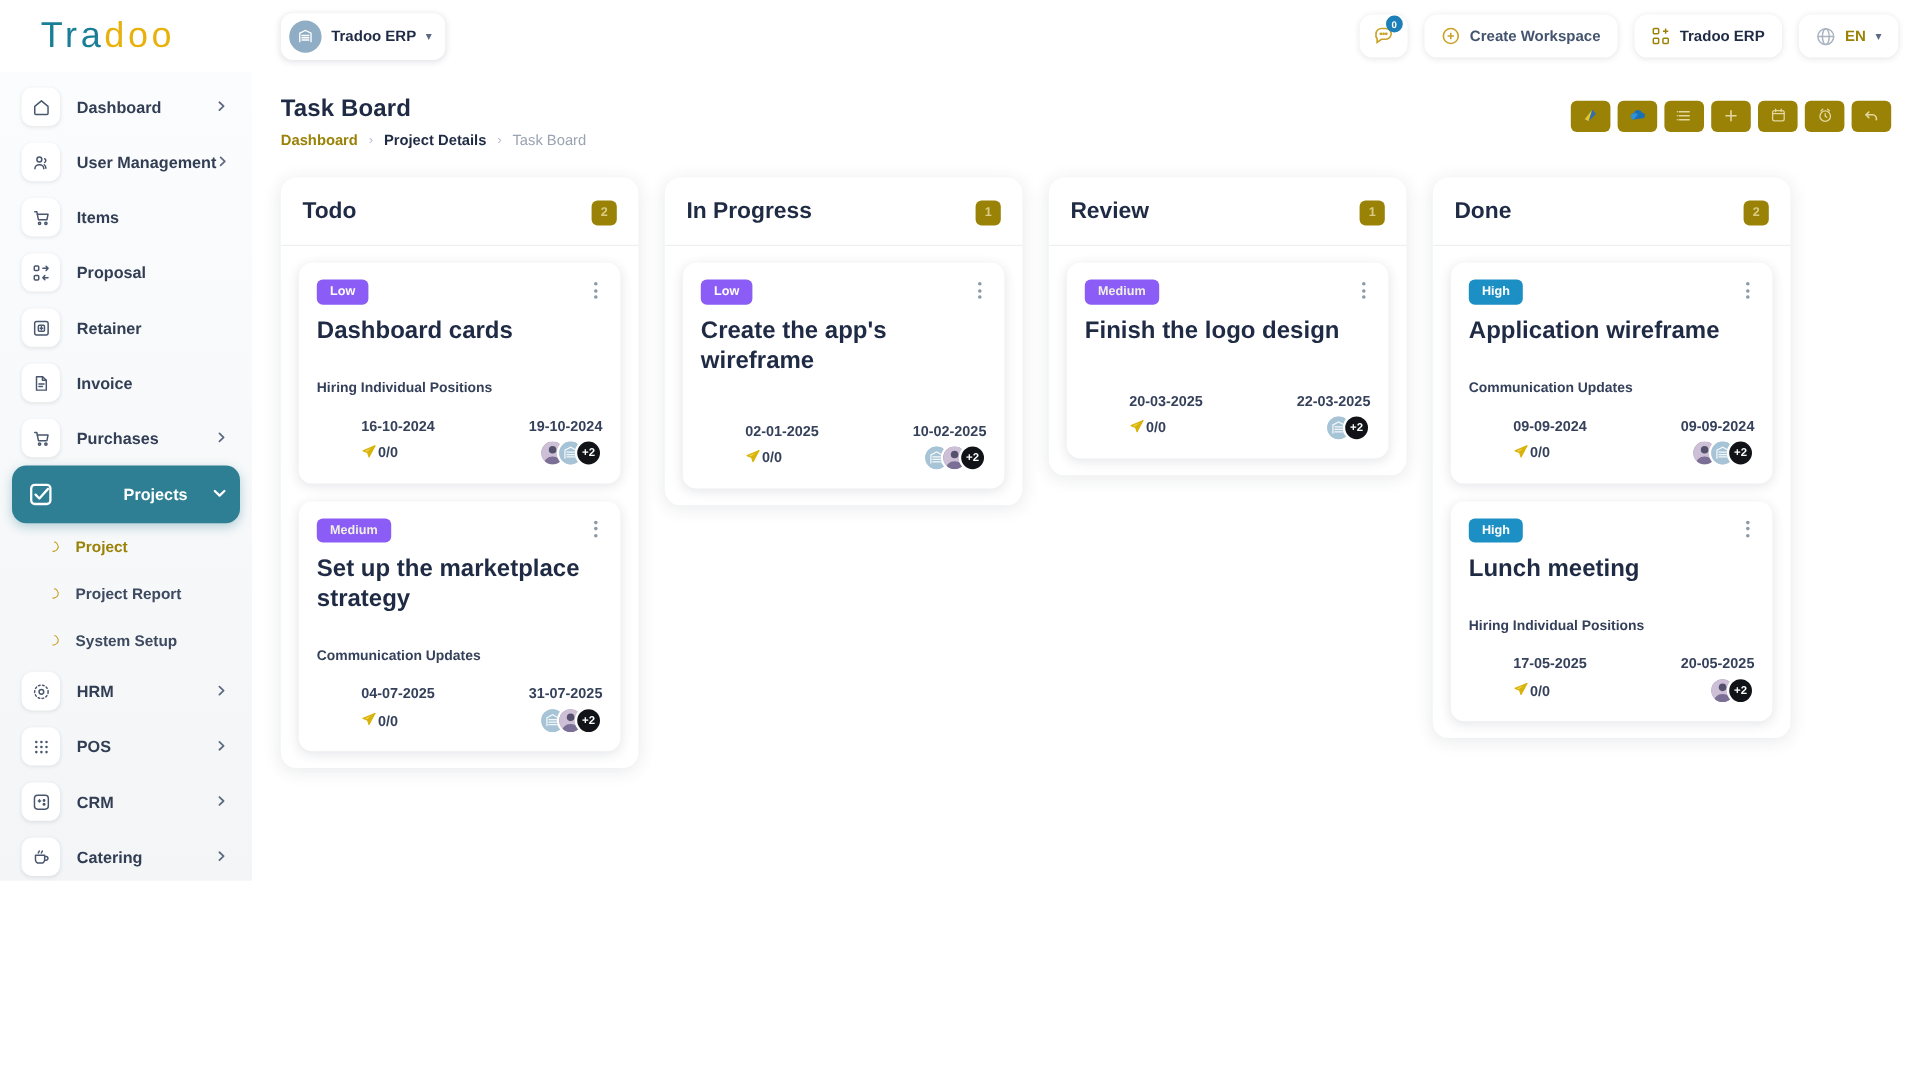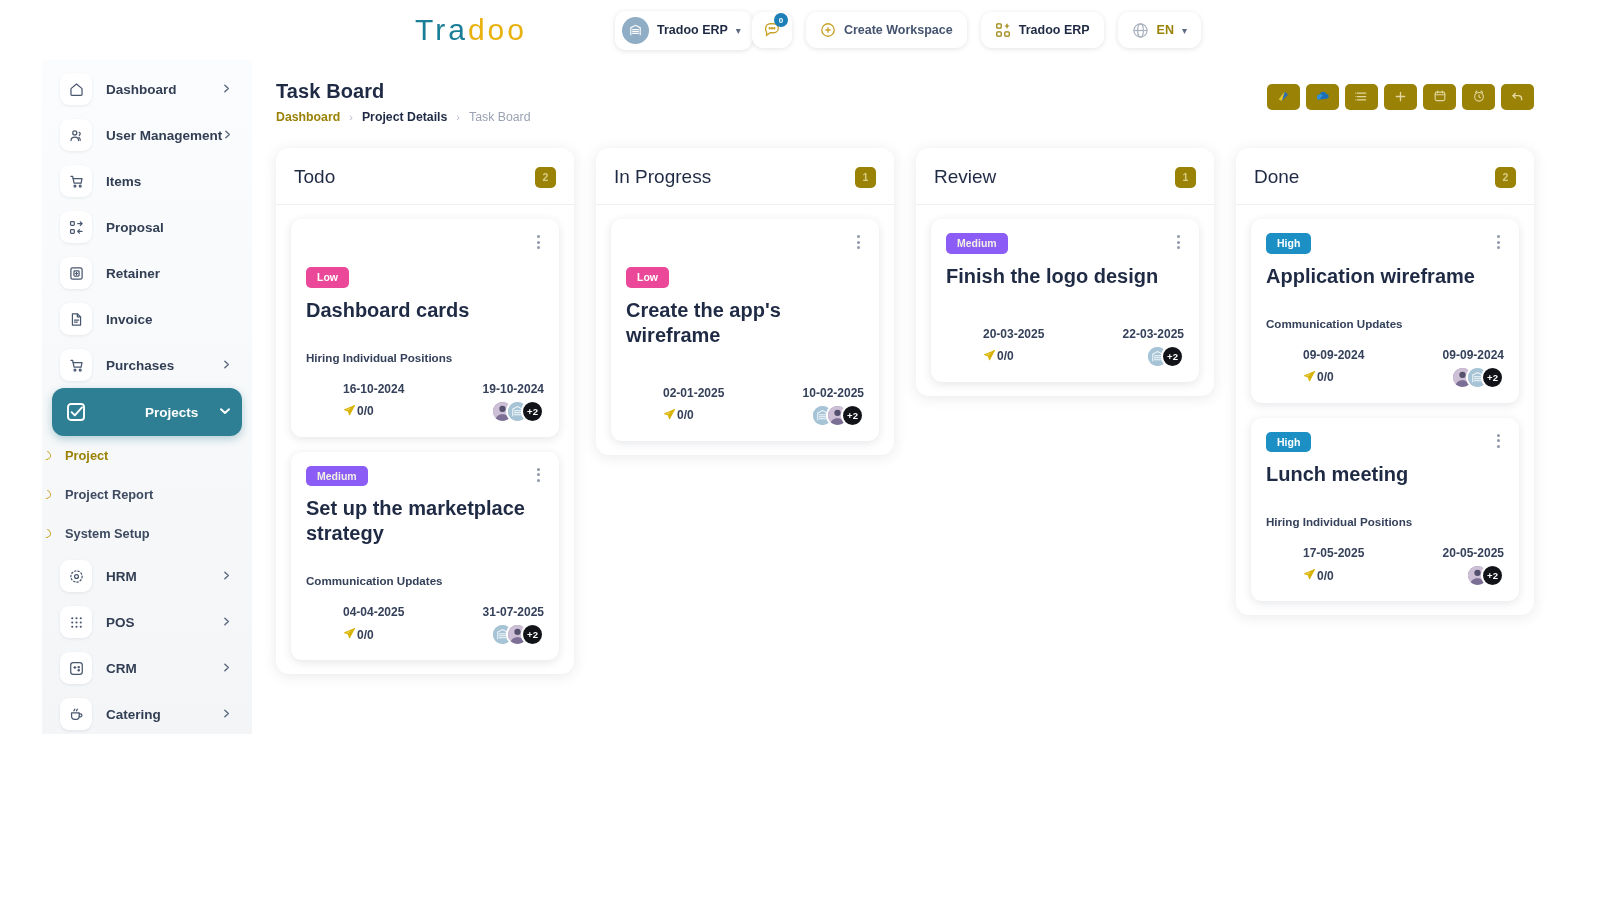--- a/index.html
+++ b/index.html
@@ -2,21 +2,21 @@
 <html><head>
 <meta charset="utf-8">
 <style>
   * { box-sizing: border-box; margin: 0; padding: 0; }
   html, body {
     width: 1600px; height: 898px;
     font-family: "Liberation Sans", sans-serif;
     background: #ffffff;
     overflow: hidden;
   }
-  .app { position: relative; width: 1600px; height: 734px; display: flex; flex-direction: column; align-items: center; }
+  .app { position: relative; width: 1600px; height: 734px; display: flex; flex-direction: column; }
 
   
   .topbar {
     height: 60px; flex: 0 0 60px;
     display: flex; align-items: center;
     background: #ffffff;
     padding: 0 18px 0 0;
     position: relative; z-index: 20;
   }
   .logo-zone { width: 210px; flex: 0 0 210px; display: flex; align-items: center; padding-left: 34px; }
@@ -88,21 +88,21 @@
     background: #2e7f93;
     box-shadow: 0 3px 9px rgba(46,127,147,.35);
     height: 48px;
   }
   .nav-item.active .nav-ico { background: transparent; box-shadow: none; color: #ffffff; }
   .nav-item.active .nav-label { color: #ffffff; font-weight: 700; padding-left: 39px; }
   .nav-item.active .nav-chev { color: #ffffff; }
 
   .sub-item {
     display: flex; align-items: center;
-    height: 39px; cursor: pointer;
+    height: 39px; padding-left: 40px; cursor: pointer;
   }
   .sub-dot {
     width: 9px; height: 9px; flex: 0 0 9px;
     border-radius: 50%;
     border: 1.6px solid #c9a227;
     border-left-color: transparent; border-top-color: transparent;
     transform: rotate(-35deg);
   }
   .sub-label { font-size: 12.8px; font-weight: 600; color: #3d4a60; margin-left: 14px; }
   .sub-item.current .sub-label { color: #9a8207; font-weight: 700; }
@@ -132,21 +132,21 @@
     width: 298px; flex: 0 0 298px;
     background: #ffffff; border-radius: 13px;
     box-shadow: 0 2px 14px rgba(45,55,75,.11);
     padding-bottom: 14px;
   }
   .col-head {
     display: flex; align-items: center; justify-content: space-between;
     padding: 18px 18px 16px 18px;
     border-bottom: 1px solid #edf0f3;
   }
-  .col-title { font-size: 19px; font-weight: 400; color: #1f2a44; }
+  .col-title { font-size: 19px; font-weight: 700; color: #1f2a44; }
   .col-count {
     min-width: 21px; height: 21px; border-radius: 5px;
     background: #9a8207; color: #d9cd86;
     font-size: 10.5px; font-weight: 700;
     display: flex; align-items: center; justify-content: center; padding: 0 5px;
   }
   .col-body { padding: 14px 15px 0 15px; }
 
   .card {
     background: #ffffff; border-radius: 11px;
@@ -154,21 +154,21 @@
     padding: 14px 15px 14px 15px;
     margin-bottom: 15px;
     position: relative;
   }
   .card:last-child { margin-bottom: 0; }
   .card-top { display: flex; align-items: flex-start; justify-content: space-between; }
   .pri {
     font-size: 10.5px; font-weight: 600; color: #ffffff;
     border-radius: 5px; padding: 5px 11px; line-height: 1;
   }
-  .pri.low { background: #ec4899; margin-top: 34px; }
+  .pri.low { background: #8b5cf6; }
   .pri.medium { background: #8b5cf6; color: #f0f0e4; }
   .pri.high { background: #1c90c4; }
   .kebab { color: #8d98a8; font-size: 13px; letter-spacing: 0; line-height: 10px; cursor: pointer; padding: 2px 4px; }
   .kebab span { display: block; width: 3px; height: 3px; border-radius: 50%; background: #8d98a8; margin-bottom: 2.5px; }
   .card-title { font-size: 20px; font-weight: 700; color: #1f2a44; margin-top: 10px; line-height: 1.25; }
   .card-sub { font-size: 11.6px; font-weight: 700; color: #35415a; margin-top: 28px; }
   .card-spacer { height: 20px; }
   .card-foot { margin-top: 18px; margin-left: 37px; }
   .dates { display: flex; justify-content: space-between; font-size: 12px; font-weight: 600; color: #35415a; }
   .foot2 { display: flex; justify-content: space-between; align-items: center; margin-top: 4px; }
@@ -558,21 +558,21 @@
                   <span class="kebab">
                     <span></span>
                     <span></span>
                     <span></span>
                   </span>
                 </div>
                 <div class="card-title">Set up the marketplace strategy</div>
                 <div class="card-sub">Communication Updates</div>
                 <div class="card-foot">
                   <div class="dates">
-                    <span>04-04-2025</span>
+                    <span>04-07-2025</span>
                     <span>31-07-2025</span>
                   </div>
                   <div class="foot2">
                     <span class="prog">
                       <span class="send-ico"><svg width="13" height="13" viewBox="0 0 16 16" fill="none" stroke="#d8b30b" stroke-width="1.3" stroke-linejoin="round">
                           <path d="M14 2L2 7l4.6 1.7L14 2z" fill="#f0d24a"></path>
                           <path d="M14 2L6.6 8.7 8 13.2 14 2z" fill="#d8b30b"></path>
                         </svg></span>
                       <span>0/0</span>
                     </span>

